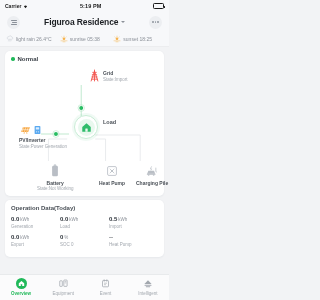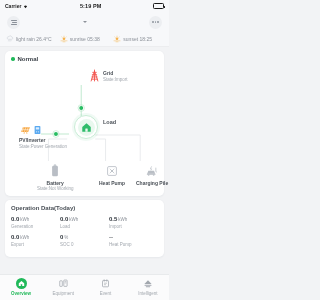--- a/index.html
+++ b/index.html
@@ -164,20 +164,21 @@
 
   <div class="header">
     <div class="icon-btn">
       <span class="menu-lines">
           <i></i>
           <i></i>
           <i></i>
         </span>
     </div>
     <div class="title-wrap">
+      <span class="title">Figuroa Residence</span>
       <span class="chev-down"></span>
     </div>
     <div class="icon-btn">
       <span class="dots">
           <i></i>
           <i></i>
           <i></i>
         </span>
     </div>
   </div>

